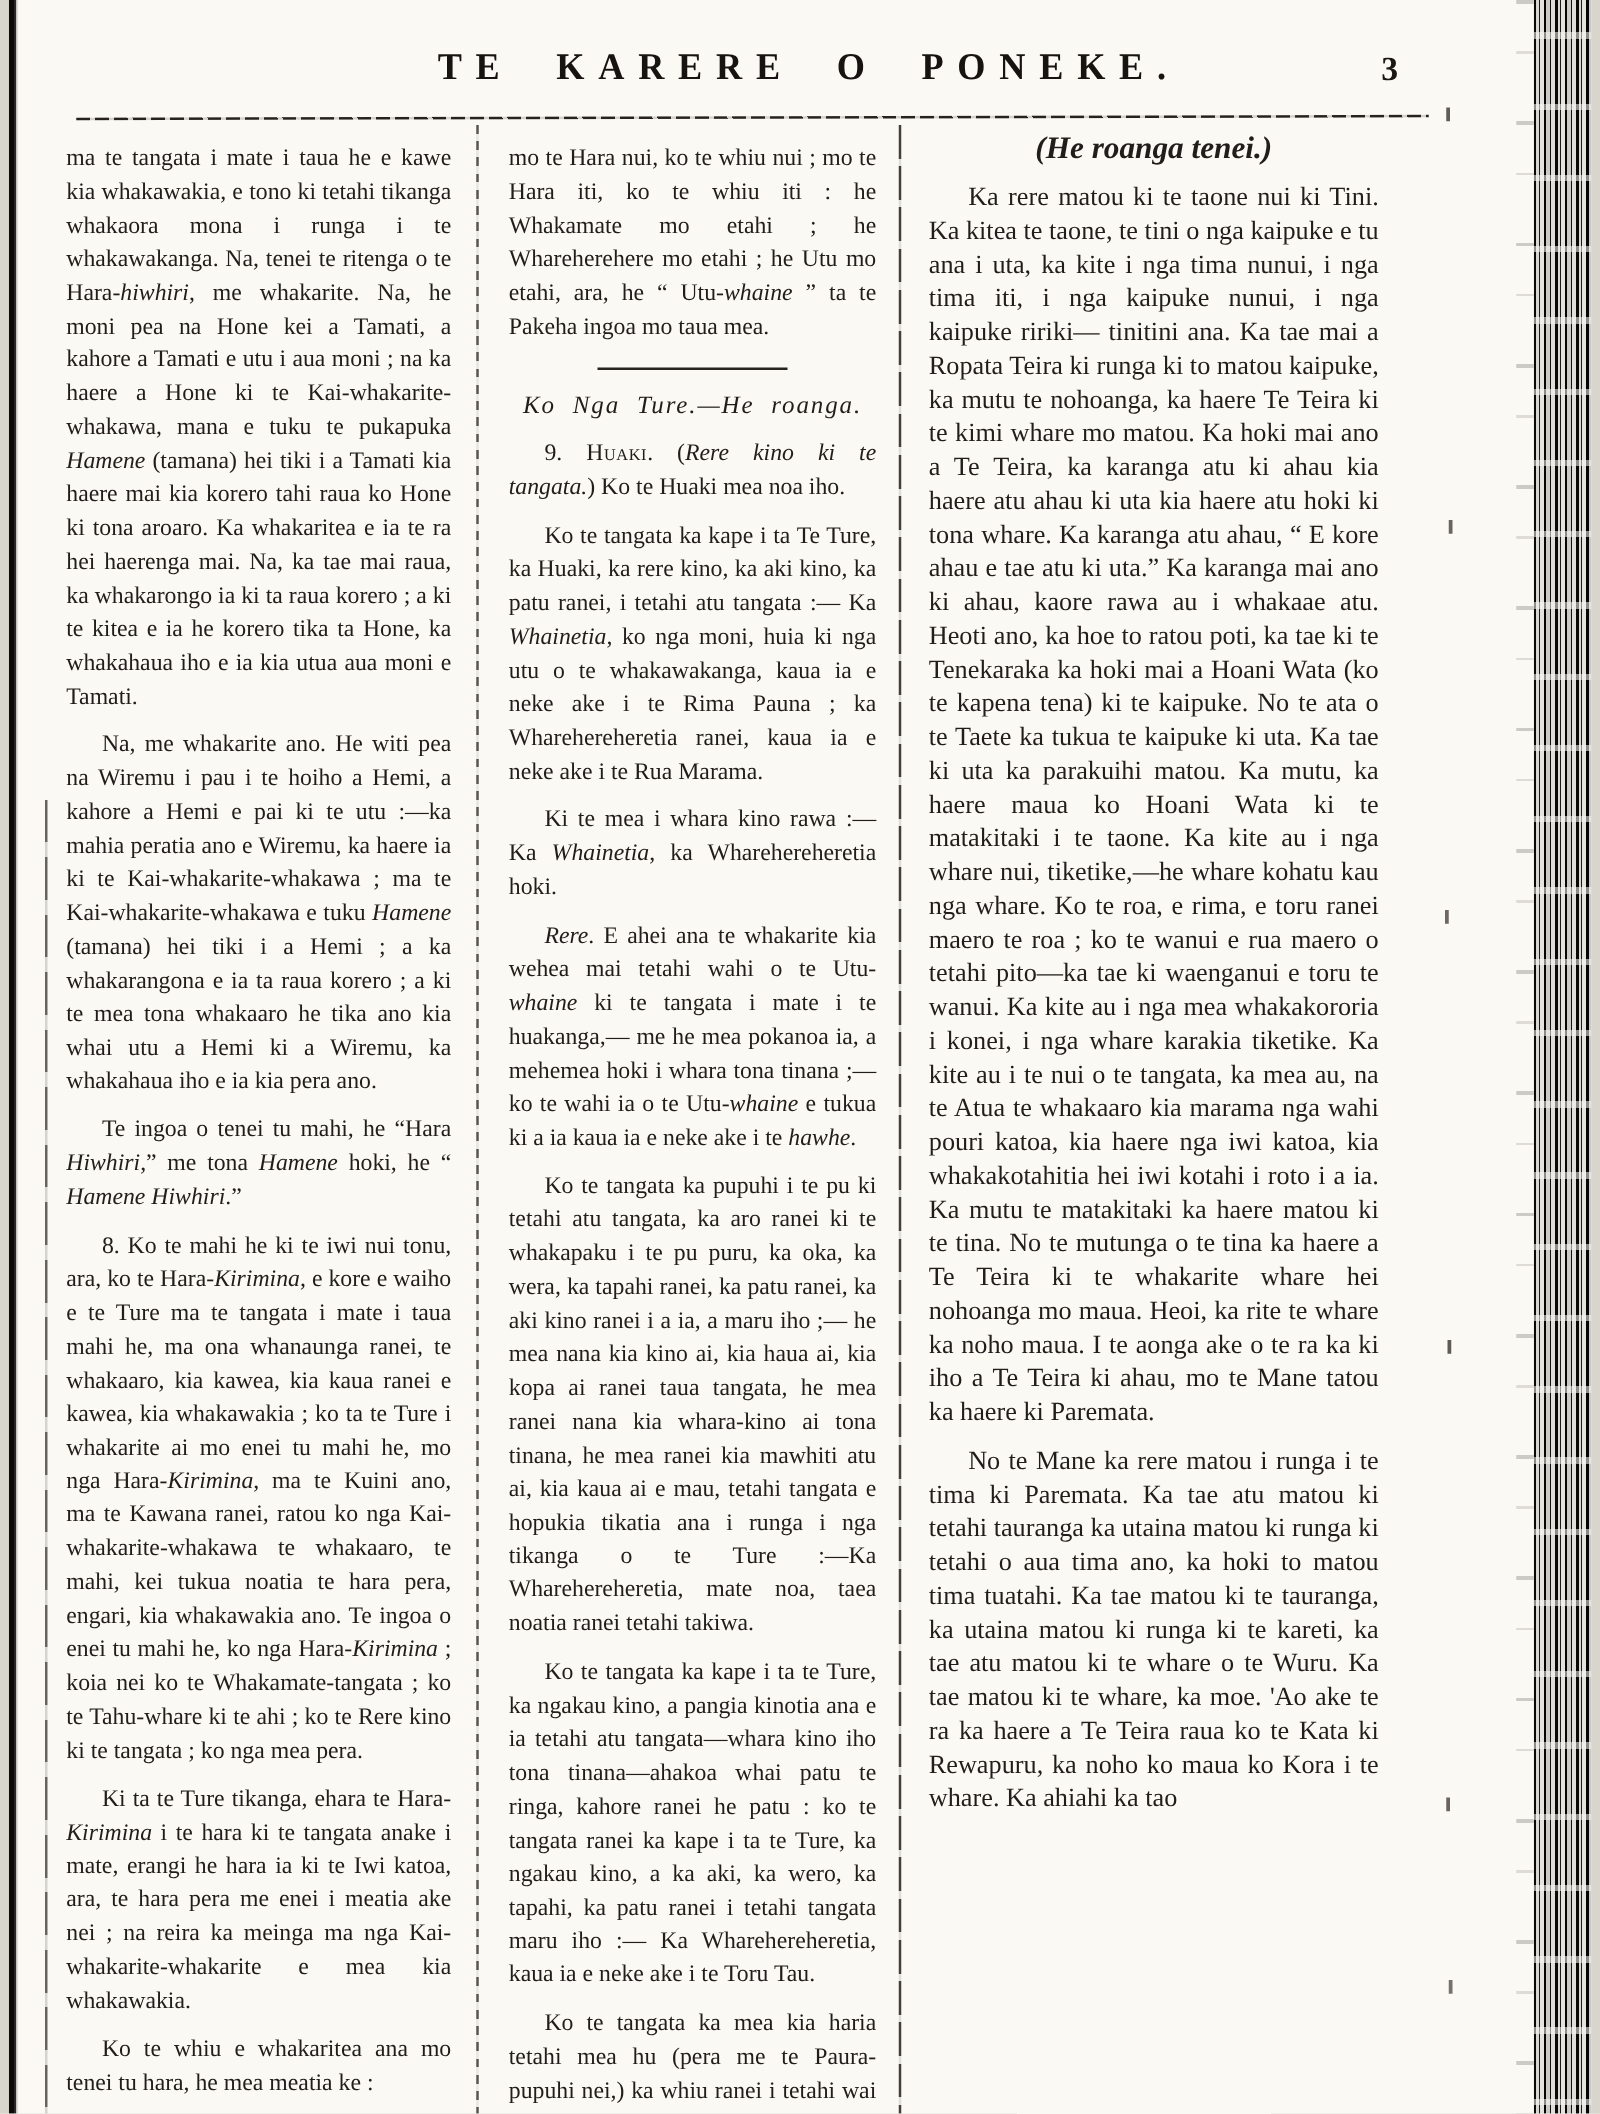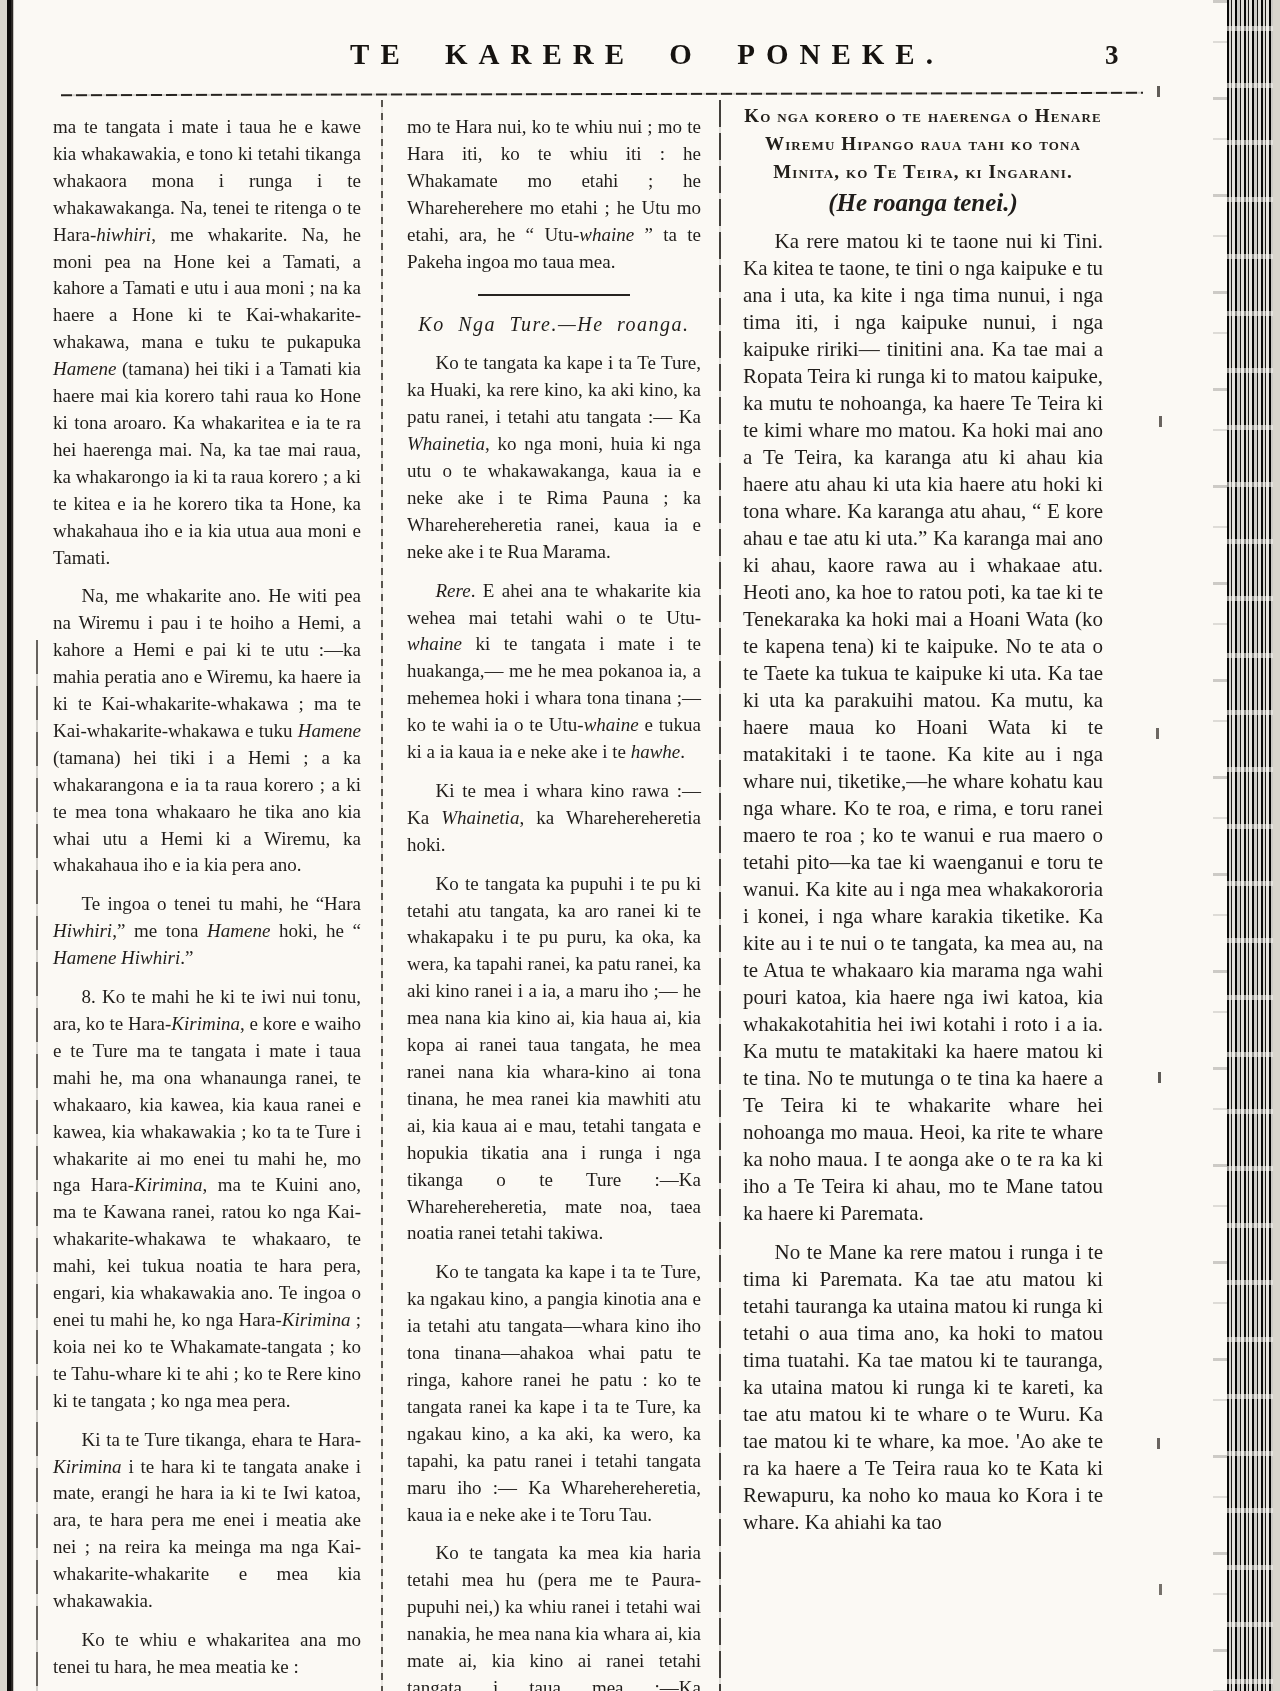--- a/index.html
+++ b/index.html
@@ -101,36 +101,32 @@
     <p class="para">Ki ta te Ture tikanga, ehara te Hara-<i>Kirimina</i> i te hara ki te tangata anake i mate, erangi he hara ia ki te Iwi katoa, ara, te hara pera me enei i meatia ake nei ; na reira ka meinga ma nga Kai-whakarite-whakarite e mea kia whakawakia.</p>
     <p class="para">Ko te whiu e whakaritea ana mo tenei tu hara, he mea meatia ke :</p>
   </div>
 
   <div class="vdiv vdiv1"></div>
 
   <div class="col col2">
     <p class="para noindent">mo te Hara nui, ko te whiu nui ; mo te Hara iti, ko te whiu iti : he Whakamate mo etahi ; he Whareherehere mo etahi ; he Utu mo etahi, ara, he “ Utu-<i>whaine</i> ” ta te Pakeha ingoa mo taua mea.</p>
     <div class="short-rule"></div>
     <div class="sec-head">Ko Nga Ture.—He roanga.</div>
+    <p class="para">9. <span class="sc">Huaki</span>. (<i>Rere kino ki te tangata.</i>) Ko te Huaki mea noa iho.</p>
     <p class="para">Ko te tangata ka kape i ta Te Ture, ka Huaki, ka rere kino, ka aki kino, ka patu ranei, i tetahi atu tangata :— Ka <i>Whainetia</i>, ko nga moni, huia ki nga utu o te whakawakanga, kaua ia e neke ake i te Rima Pauna ; ka Wharehereheretia ranei, kaua ia e neke ake i te Rua Marama.</p>
+    <p class="para">Ki te mea i whara kino rawa :—Ka <i>Whainetia</i>, ka Wharehereheretia hoki.</p>
     <p class="para"><i>Rere</i>.  E ahei ana te whakarite kia wehea mai tetahi wahi o te Utu-<i>whaine</i> ki te tangata i mate i te huakanga,— me he mea pokanoa ia, a mehemea hoki i whara tona tinana ;—ko te wahi ia o te Utu-<i>whaine</i> e tukua ki a ia kaua ia e neke ake i te <i>hawhe</i>.</p>
-    <p class="para">Ki te mea i whara kino rawa :—Ka <i>Whainetia</i>, ka Wharehereheretia hoki.</p>
     <p class="para">Ko te tangata ka pupuhi i te pu ki tetahi atu tangata, ka aro ranei ki te whakapaku i te pu puru, ka oka, ka wera, ka tapahi ranei, ka patu ranei, ka aki kino ranei i a ia, a maru iho ;— he mea nana kia kino ai, kia haua ai, kia kopa ai ranei taua tangata, he mea ranei nana kia whara-kino ai tona tinana, he mea ranei kia mawhiti atu ai, kia kaua ai e mau, tetahi tangata e hopukia tikatia ana i runga i nga tikanga o te Ture :—Ka Wharehereheretia, mate noa, taea noatia ranei tetahi takiwa.</p>
     <p class="para">Ko te tangata ka kape i ta te Ture, ka ngakau kino, a pangia kinotia ana e ia tetahi atu tangata—whara kino iho tona tinana—ahakoa whai patu te ringa, kahore ranei he patu : ko te tangata ranei ka kape i ta te Ture, ka ngakau kino, a ka aki, ka wero, ka tapahi, ka patu ranei i tetahi tangata maru iho :— Ka Wharehereheretia, kaua ia e neke ake i te Toru Tau.</p>
     <p class="para">Ko te tangata ka mea kia haria tetahi mea hu (pera me te Paura-pupuhi nei,) ka whiu ranei i tetahi wai nanakia, he mea nana kia whara ai, kia mate ai, kia kino ai ranei tetahi tangata i taua mea :—Ka Wharehereheretia, mate noa, taea noatia ranei tetahi takiwa.—<i>Ko nga Ture</i>.</p>
   </div>
 
   <div class="vdiv vdiv2"></div>
 
   <div class="col col3">
-    <div class="art-head">
-      <div class="art-head-line">Ko nga korero o te haerenga o Henare</div>
-      <div class="art-head-line">Wiremu Hipango raua tahi ko tona</div>
-      <div class="art-head-line">Minita, ko Te Teira, ki Ingarani.</div>
-    </div>
     <div class="art-sub">(He roanga tenei.)</div>
     <p class="para">Ka rere matou ki te taone nui ki Tini.  Ka kitea te taone, te tini o nga kaipuke e tu ana i uta, ka kite i nga tima nunui, i nga tima iti, i nga kaipuke nunui, i nga kaipuke ririki— tinitini ana.  Ka tae mai a Ropata Teira ki runga ki to matou kaipuke, ka mutu te nohoanga, ka haere Te Teira ki te kimi whare mo matou. Ka hoki mai ano a Te Teira, ka karanga atu ki ahau kia haere atu ahau ki uta kia haere atu hoki ki tona whare.  Ka karanga atu ahau, “ E kore ahau e tae atu ki uta.”  Ka karanga mai ano ki ahau, kaore rawa au i whakaae atu.  Heoti ano, ka hoe to ratou poti, ka tae ki te Tenekaraka ka hoki mai a Hoani Wata (ko te kapena tena) ki te kaipuke.  No te ata o te Taete ka tukua te kaipuke ki uta.  Ka tae ki uta ka parakuihi matou.  Ka mutu, ka haere maua ko Hoani Wata ki te matakitaki i te taone.  Ka kite au i nga whare nui, tiketike,—he whare kohatu kau nga whare.  Ko te roa, e rima, e toru ranei maero te roa ; ko te wanui e rua maero o tetahi pito—ka tae ki waenganui e toru te wanui.  Ka kite au i nga mea whakakororia i konei, i nga whare karakia tiketike.  Ka kite au i te nui o te tangata, ka mea au, na te Atua te whakaaro kia marama nga wahi pouri katoa, kia haere nga iwi katoa, kia whakakotahitia hei iwi kotahi i roto i a ia.  Ka mutu te matakitaki ka haere matou ki te tina.  No te mutunga o te tina ka haere a Te Teira ki te whakarite whare hei nohoanga mo maua.  Heoi, ka rite te whare ka noho maua.  I te aonga ake o te ra ka ki iho a Te Teira ki ahau, mo te Mane tatou ka haere ki Paremata.</p>
     <p class="para">No te Mane ka rere matou i runga i te tima ki Paremata.  Ka tae atu matou ki tetahi tauranga ka utaina matou ki runga ki tetahi o aua tima ano, ka hoki to matou tima tuatahi.  Ka tae matou ki te tauranga, ka utaina matou ki runga ki te kareti, ka tae atu matou ki te whare o te Wuru.  Ka tae matou ki te whare, ka moe.  'Ao ake te ra ka haere a Te Teira raua ko te Kata ki Rewapuru, ka noho ko maua ko Kora i te whare.  Ka ahiahi ka tao</p>
   </div>
 
   <div class="film-edge"></div>
   <div class="specks"></div>
 
 </div>
 

